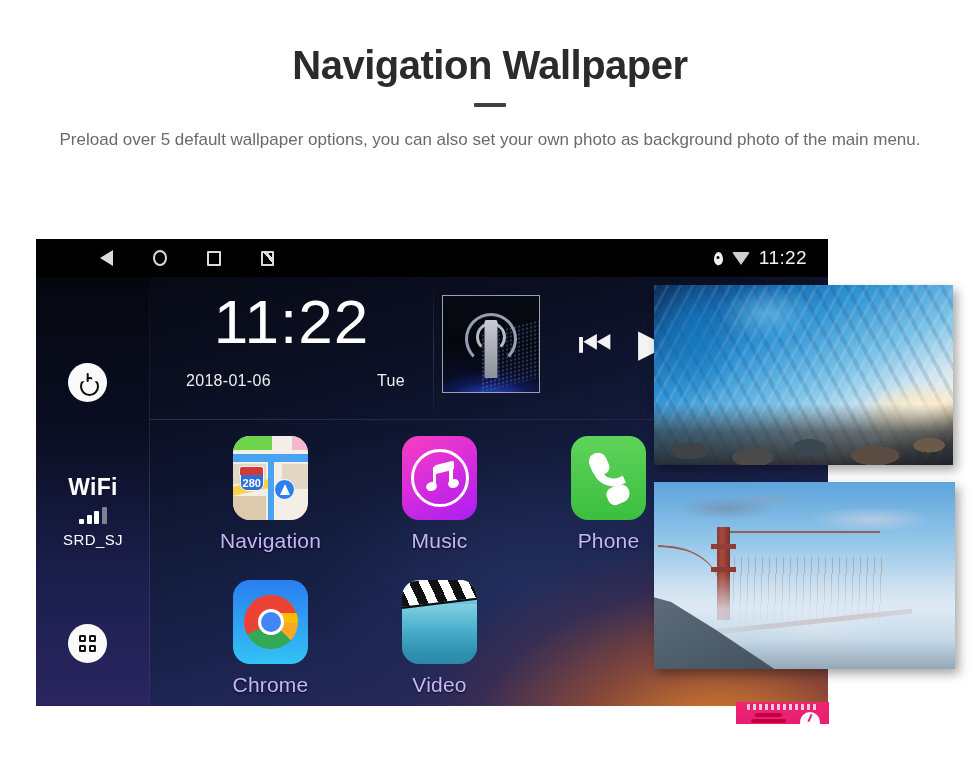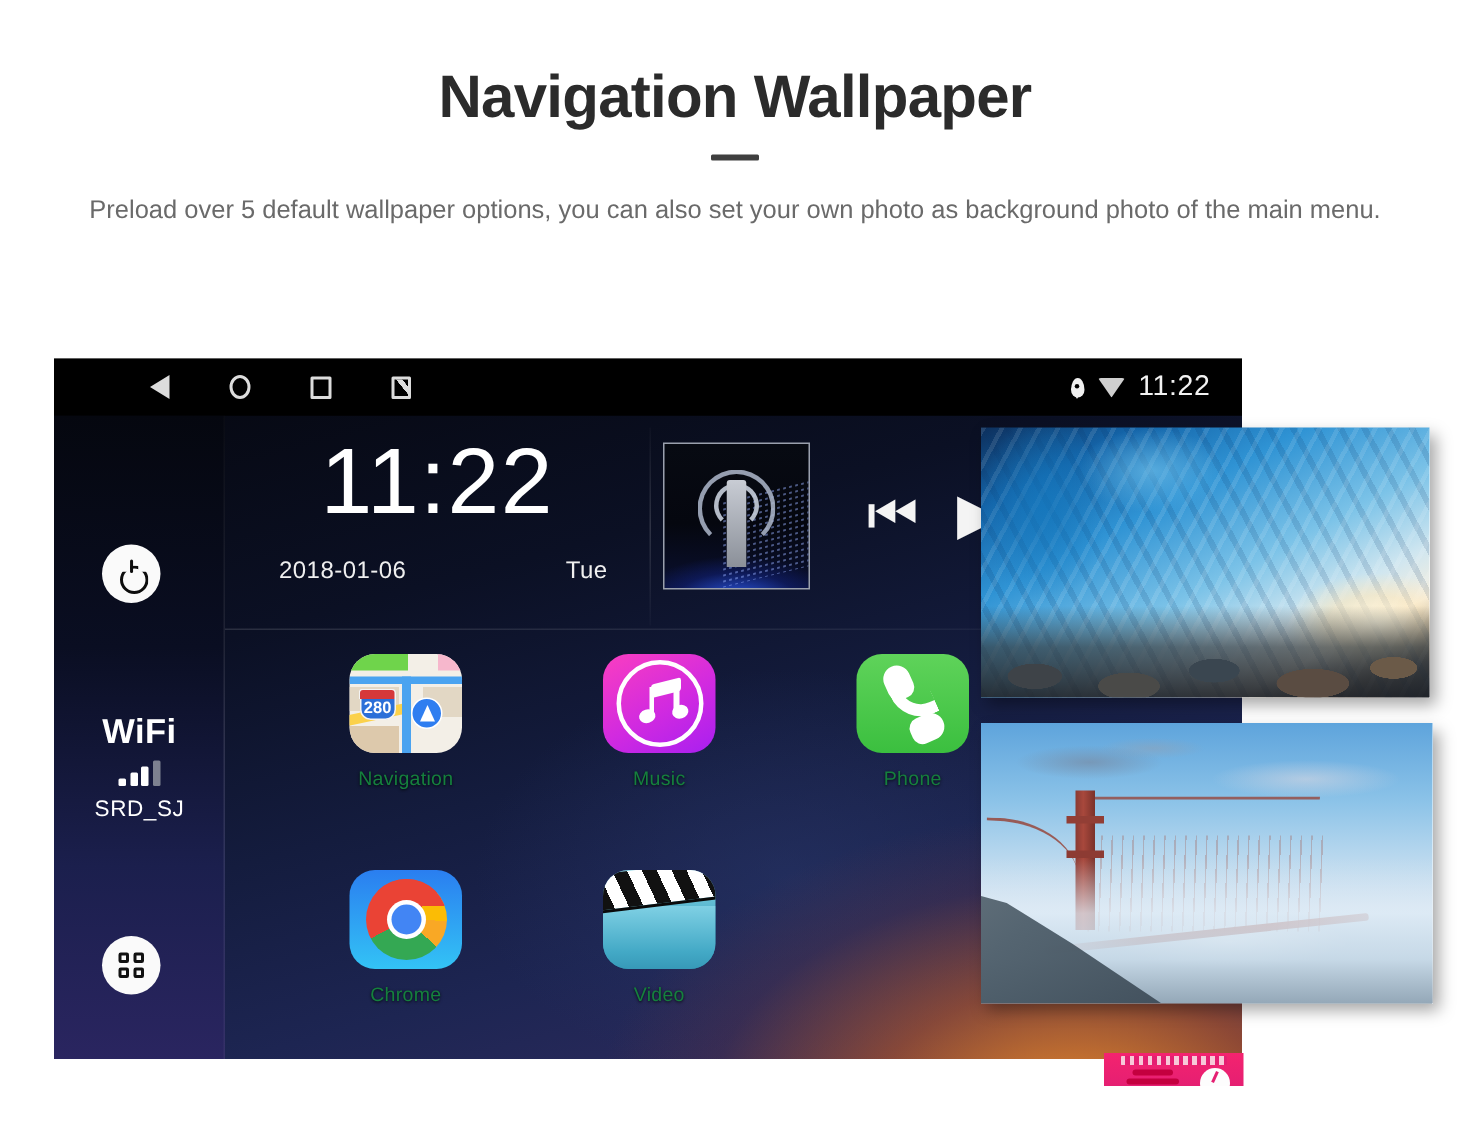--- a/index.html
+++ b/index.html
@@ -262,23 +262,23 @@
   .grid {
     position: absolute; left: 114px; top: 180px;
     width: 678px; height: 287px;
     display: grid;
     grid-template-columns: repeat(3, 169px);
     grid-template-rows: 144px 143px;
     padding-left: 36px;
     z-index: 2;
   }
   .app { display: flex; flex-direction: column; align-items: center; justify-content: flex-start; padding-top: 17px; }
-  .app-icon { width: 75px; height: 66px; border-radius: 17px; position: relative; overflow: hidden; }
+  .app-icon { width: 75px; height: 84px; border-radius: 17px; position: relative; overflow: hidden; }
   .app-label {
-    margin-top: 9px; color: #15803d; font-size: 13px;
+    margin-top: 9px; color: #c4b5fd; font-size: 21px;
     text-shadow: 0 1px 2px rgba(0,0,0,0.85);
     letter-spacing: 0.2px;
   }
 
   
   .ico-nav { background: #f3efe7; }
   .ico-nav .band-green { position:absolute; left:0; top:0; width:52%; height:17%; background:#6fd44b; }
   .ico-nav .band-pink  { position:absolute; right:0; top:0; width:22%; height:17%; background:#f6b7cc; }
   .ico-nav .road-blue-h{ position:absolute; left:0; top:22%; width:100%; height:9%; background:#4aa3f0; }
   .ico-nav .road-blue-v{ position:absolute; left:46%; top:22%; width:9%; height:78%; background:#4aa3f0; }

